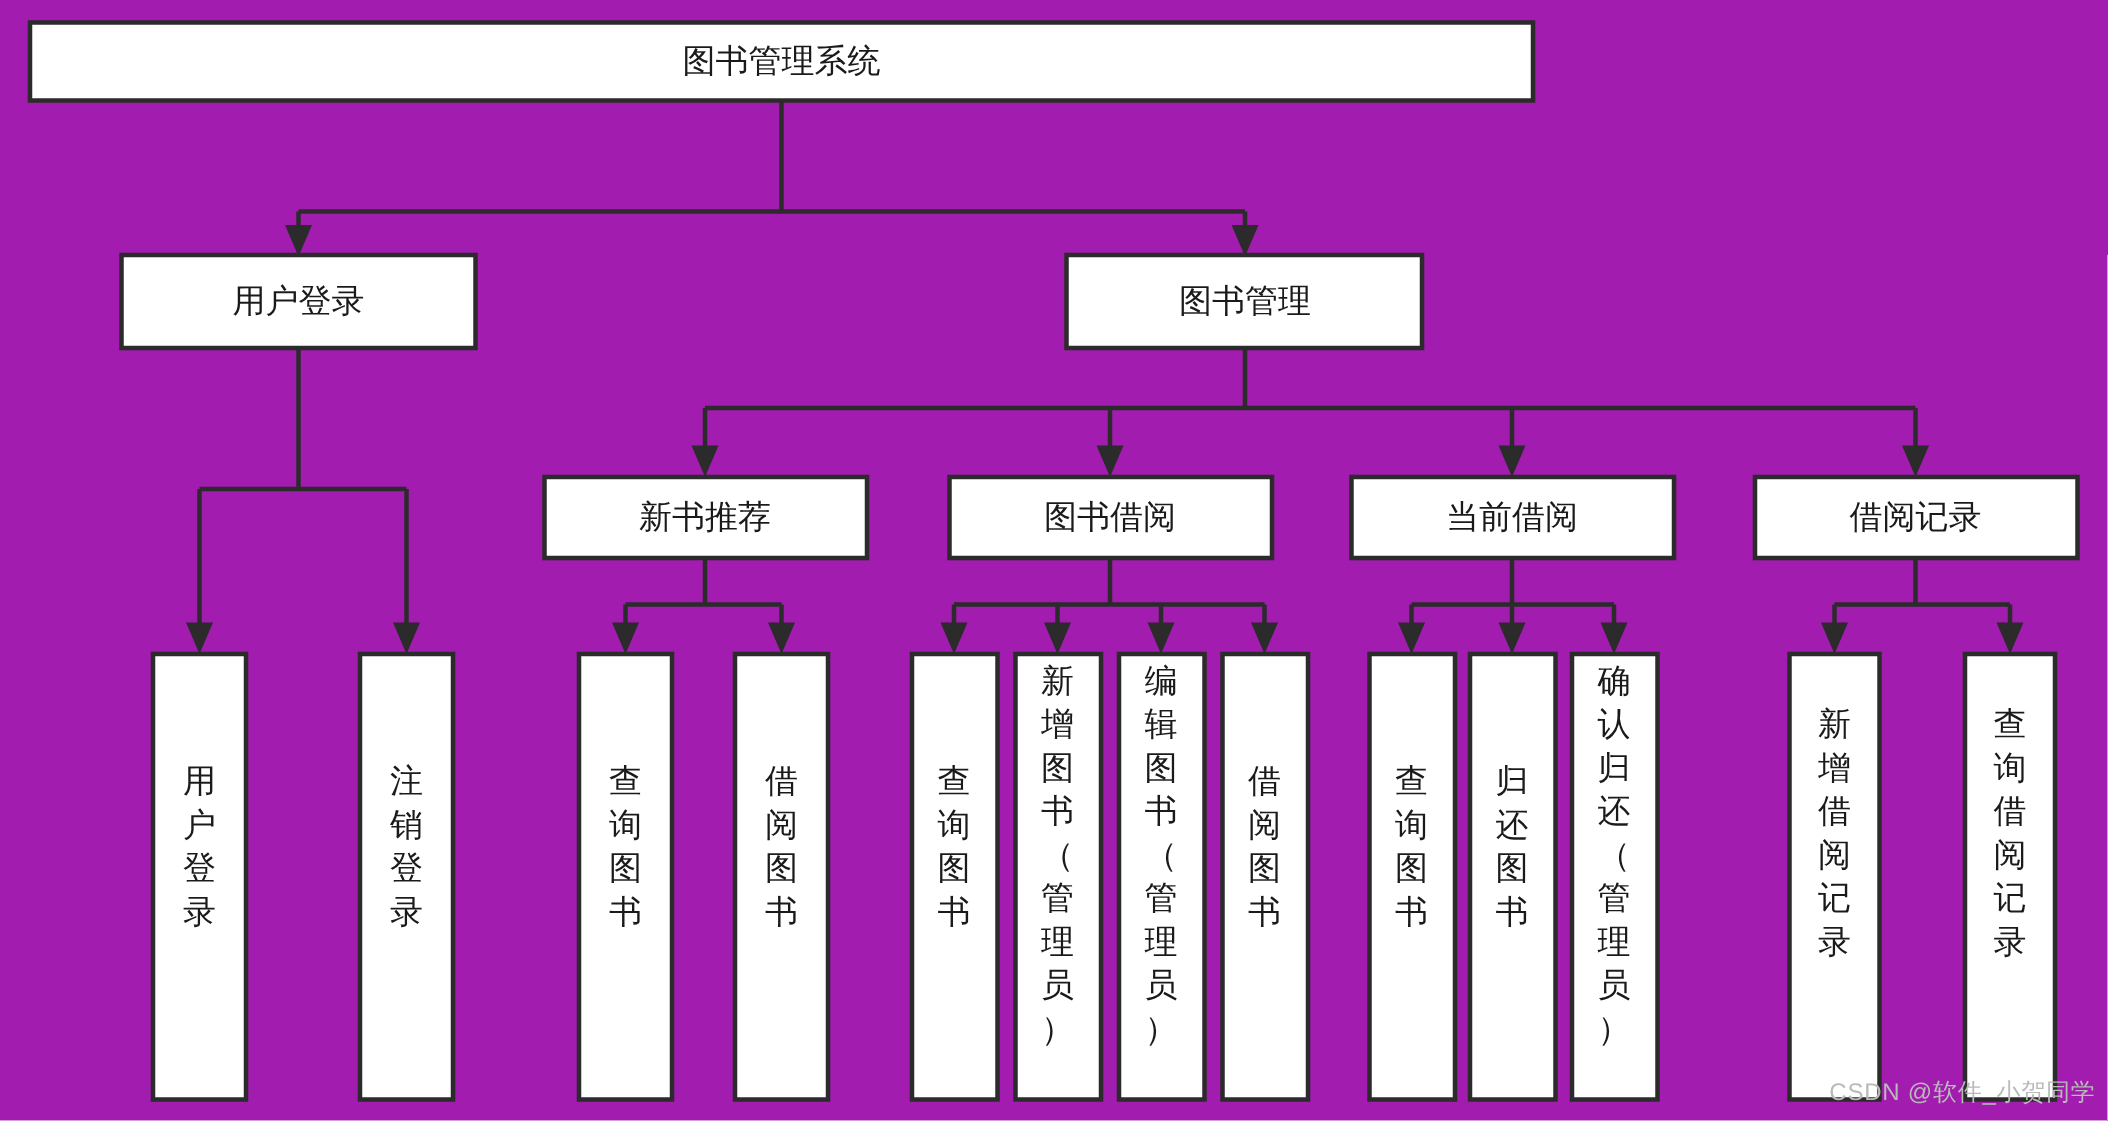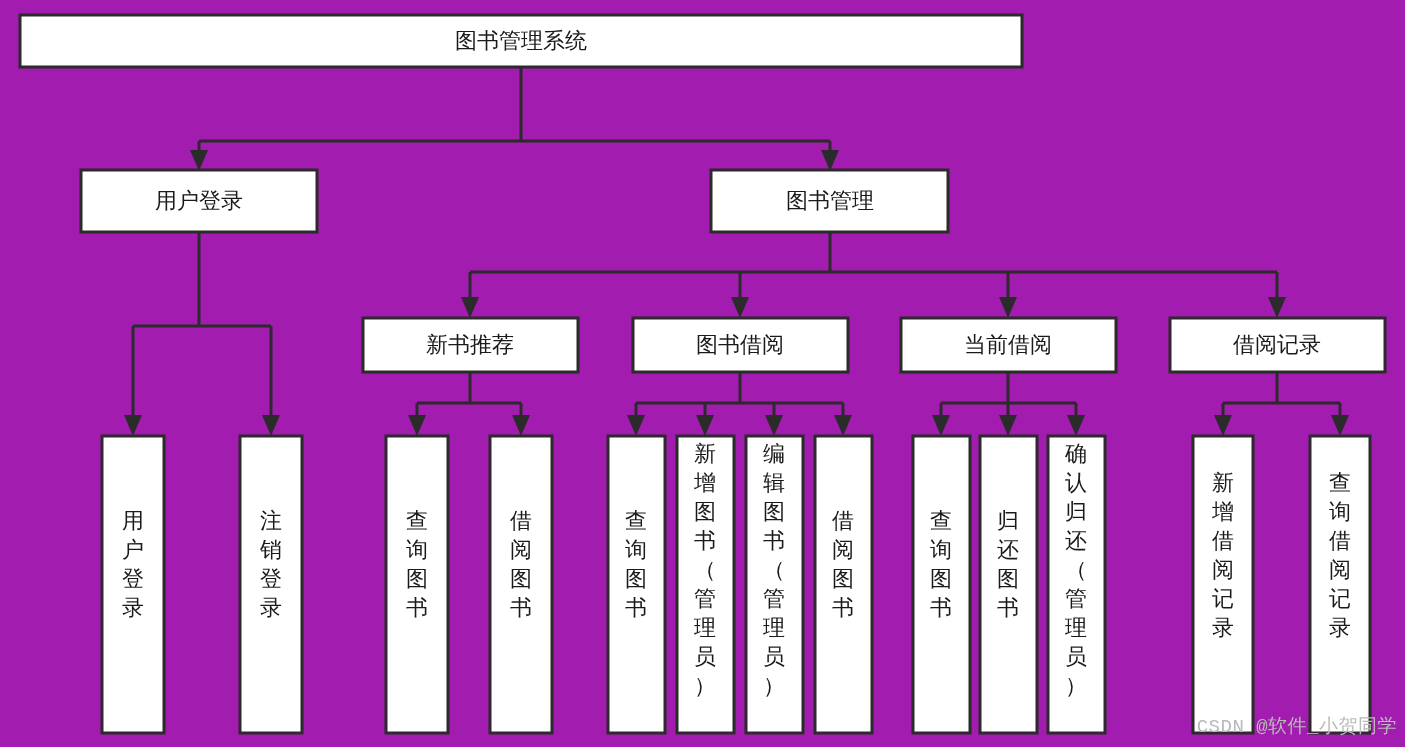--- a/index.html
+++ b/index.html
@@ -50,22 +50,22 @@
   .leaf-label {
     fill: #1a1a1a;
     font-family: "DejaVu Sans", "Liberation Sans", sans-serif;
     font-size: 22px;
     text-anchor: middle;
   }
   .watermark {
     position: absolute;
     right: 8px;
     bottom: 8px;
-    font-family: Liberation Mono, monospace;
-    font-size: 19px;
+    font-family: Liberation Sans, sans-serif;
+    font-size: 16px;
     color: #b9b9b9;
     letter-spacing: 0.5px;
     white-space: nowrap;
     user-select: none;
   }
 </style>
 </head>
 <body>
 
 <div id="diagram-root">

